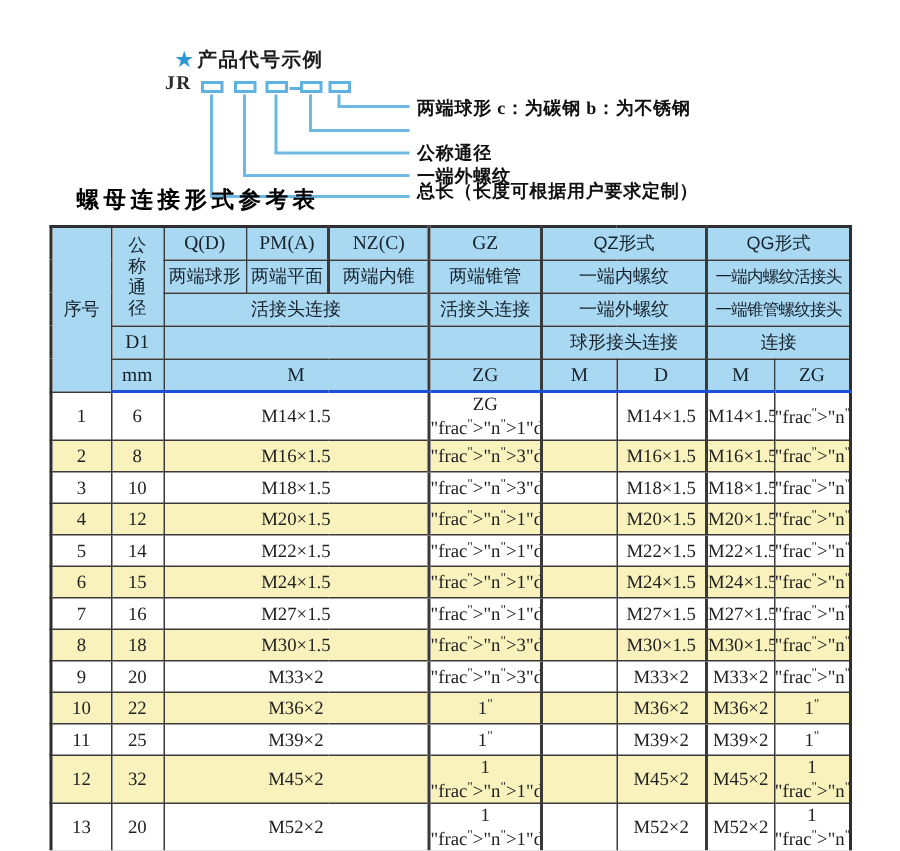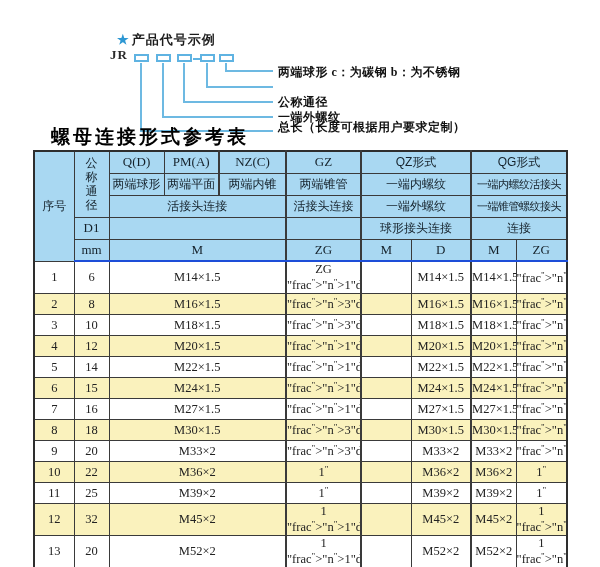--- a/index.html
+++ b/index.html
@@ -12,21 +12,21 @@
   .diag-title .star { color:#2d97d3; margin-right:2px; }
   .jr { position:absolute; left:110px; top:35px; font-size:13px; font-weight:bold; color:#2a2a2a; letter-spacing:1px; }
   .cbox { position:absolute; top:42px; width:15px; height:8px; border:2px solid #5fb3e2; background:#ffffff; }
   .cdash { position:absolute; top:46px; width:7px; height:2px; background:#5fb3e2; }
   .lv, .lh { position:absolute; background:#6db9e2; }
   .lv { width:2px; }
   .lh { height:2px; }
   .diag-label { position:absolute; left:278px; font-size:12px; font-weight:bold; letter-spacing:0.5px; white-space:nowrap; color:#111; }
 
   
-  .tbl-title { position:absolute; left:35px; top:124px; font-family:"DejaVu Serif","Liberation Serif",serif; font-weight:bold; font-size:19px; letter-spacing:3px; color:#000;padding-left:16px; }
+  .tbl-title { position:absolute; left:35px; top:124px; font-family:"DejaVu Serif","Liberation Serif",serif; font-weight:bold; font-size:15px; letter-spacing:3px; color:#000;padding-left:16px; }
 
   
   table.ref { position:absolute; left:33px; top:150px; width:533px; border-collapse:collapse; table-layout:fixed; }
   table.ref th, table.ref td { border:1px solid #3a3a3a; text-align:center; vertical-align:middle; overflow:hidden; }
   table.ref { border:2px solid #2e2e2e; }
   table.ref th { background:#a9d8f2; font-weight:normal; font-size:12px; height:22px; color:#15222b; }
   table.ref th.lat { font-family:Liberation Serif, serif; font-size:13px; }
   table.ref th.sm { font-size:11px; letter-spacing:-0.5px; }
   table.ref td { height:21px; font-family:"Liberation Serif",serif; font-size:12.5px; background:#ffffff; color:#222; }
   table.ref tr.alt td { background:#faf2bd; }

